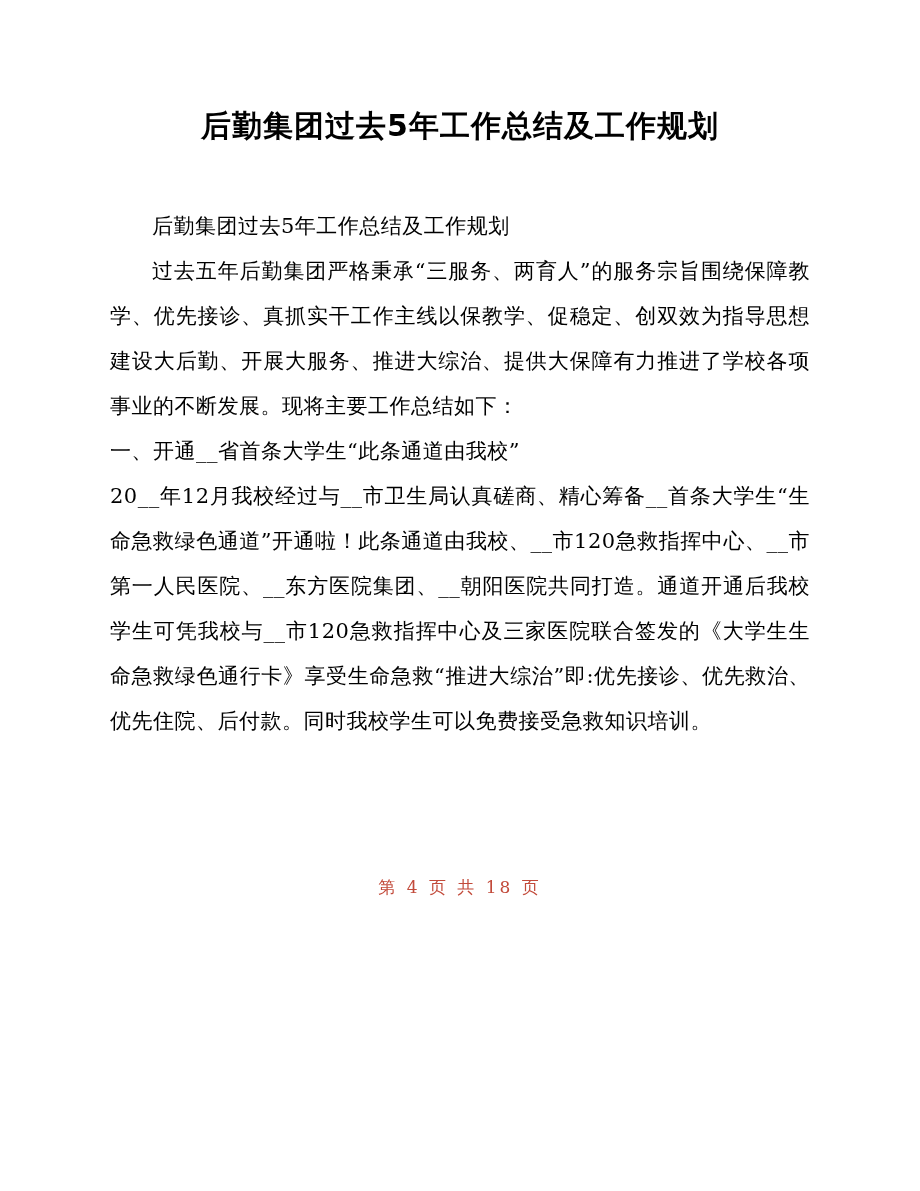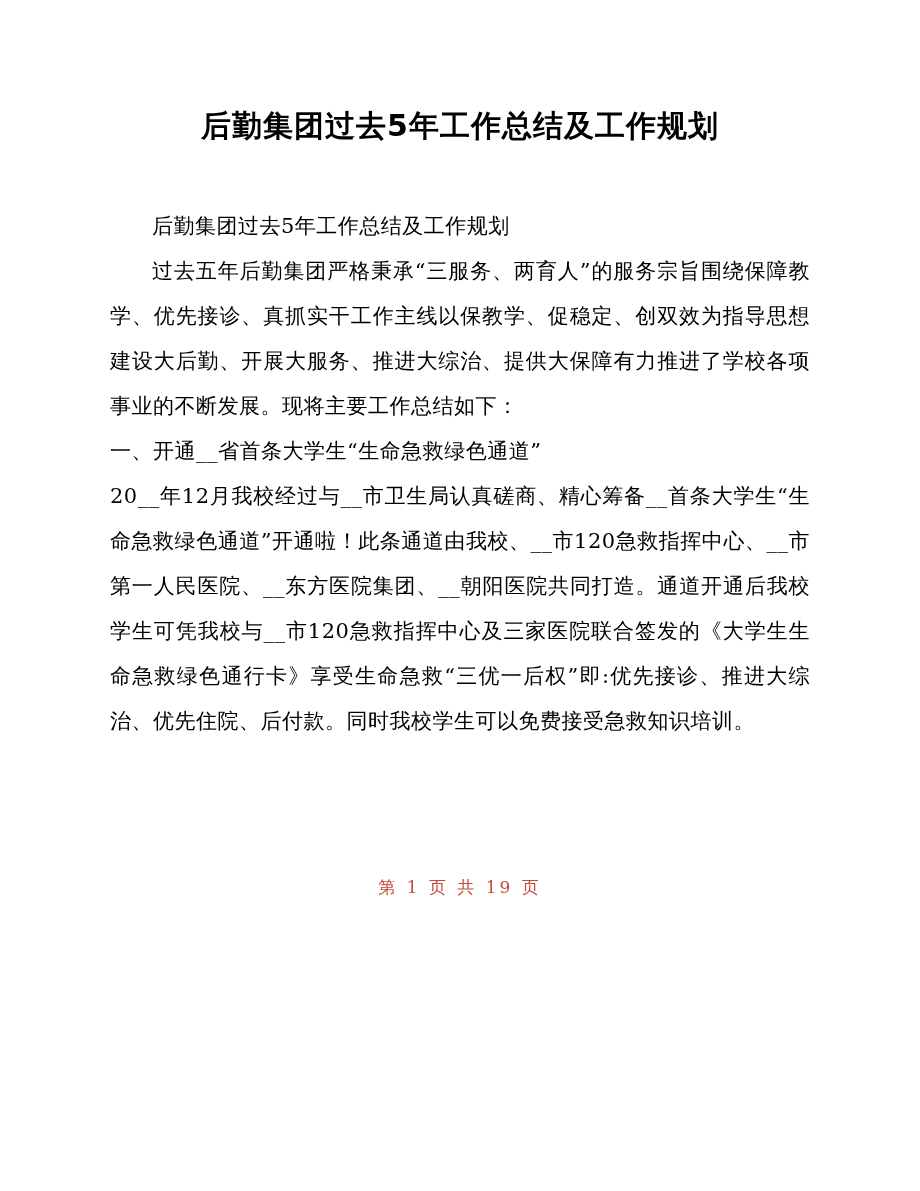--- a/index.html
+++ b/index.html
@@ -67,19 +67,19 @@
 </head>
 <body>
 
 <div class="page">
 
   <h1 class="doc-title">后勤集团过去5年工作总结及工作规划</h1>
 
   <div class="body-block">
     <p class="para indent">后勤集团过去5年工作总结及工作规划</p>
     <p class="para indent">过去五年后勤集团严格秉承“三服务、两育人”的服务宗旨围绕保障教学、优先接诊、真抓实干工作主线以保教学、促稳定、创双效为指导思想建设大后勤、开展大服务、推进大综治、提供大保障有力推进了学校各项事业的不断发展。现将主要工作总结如下：</p>
-    <p class="para">一、开通__省首条大学生“生命急救绿色通道”</p>
-    <p class="para">20__年12月我校经过与__市卫生局认真磋商、精心筹备__首条大学生“生命急救绿色通道”开通啦！此条通道由我校、__市120急救指挥中心、__市第一人民医院、__东方医院集团、__朝阳医院共同打造。通道开通后我校学生可凭我校与__市120急救指挥中心及三家医院联合签发的《大学生生命急救绿色通行卡》享受生命急救“三优一后权”即:优先接诊、推进大综治、优先住院、后付款。同时我校学生可以免费接受急救知识培训。</p>
+    <p class="para">一、开通__省首条大学生“此条通道由我校”</p>
+    <p class="para">20__年12月我校经过与__市卫生局认真磋商、精心筹备__首条大学生“生命急救绿色通道”开通啦！此条通道由我校、__市120急救指挥中心、__市第一人民医院、__东方医院集团、__朝阳医院共同打造。通道开通后我校学生可凭我校与__市120急救指挥中心及三家医院联合签发的《大学生生命急救绿色通行卡》享受生命急救“推进大综治”即:优先接诊、优先救治、优先住院、后付款。同时我校学生可以免费接受急救知识培训。</p>
   </div>
 
-  <div class="footer">第 1 页 共 19 页</div>
+  <div class="footer">第 4 页 共 18 页</div>
 
 </div>
 
 </body></html>

